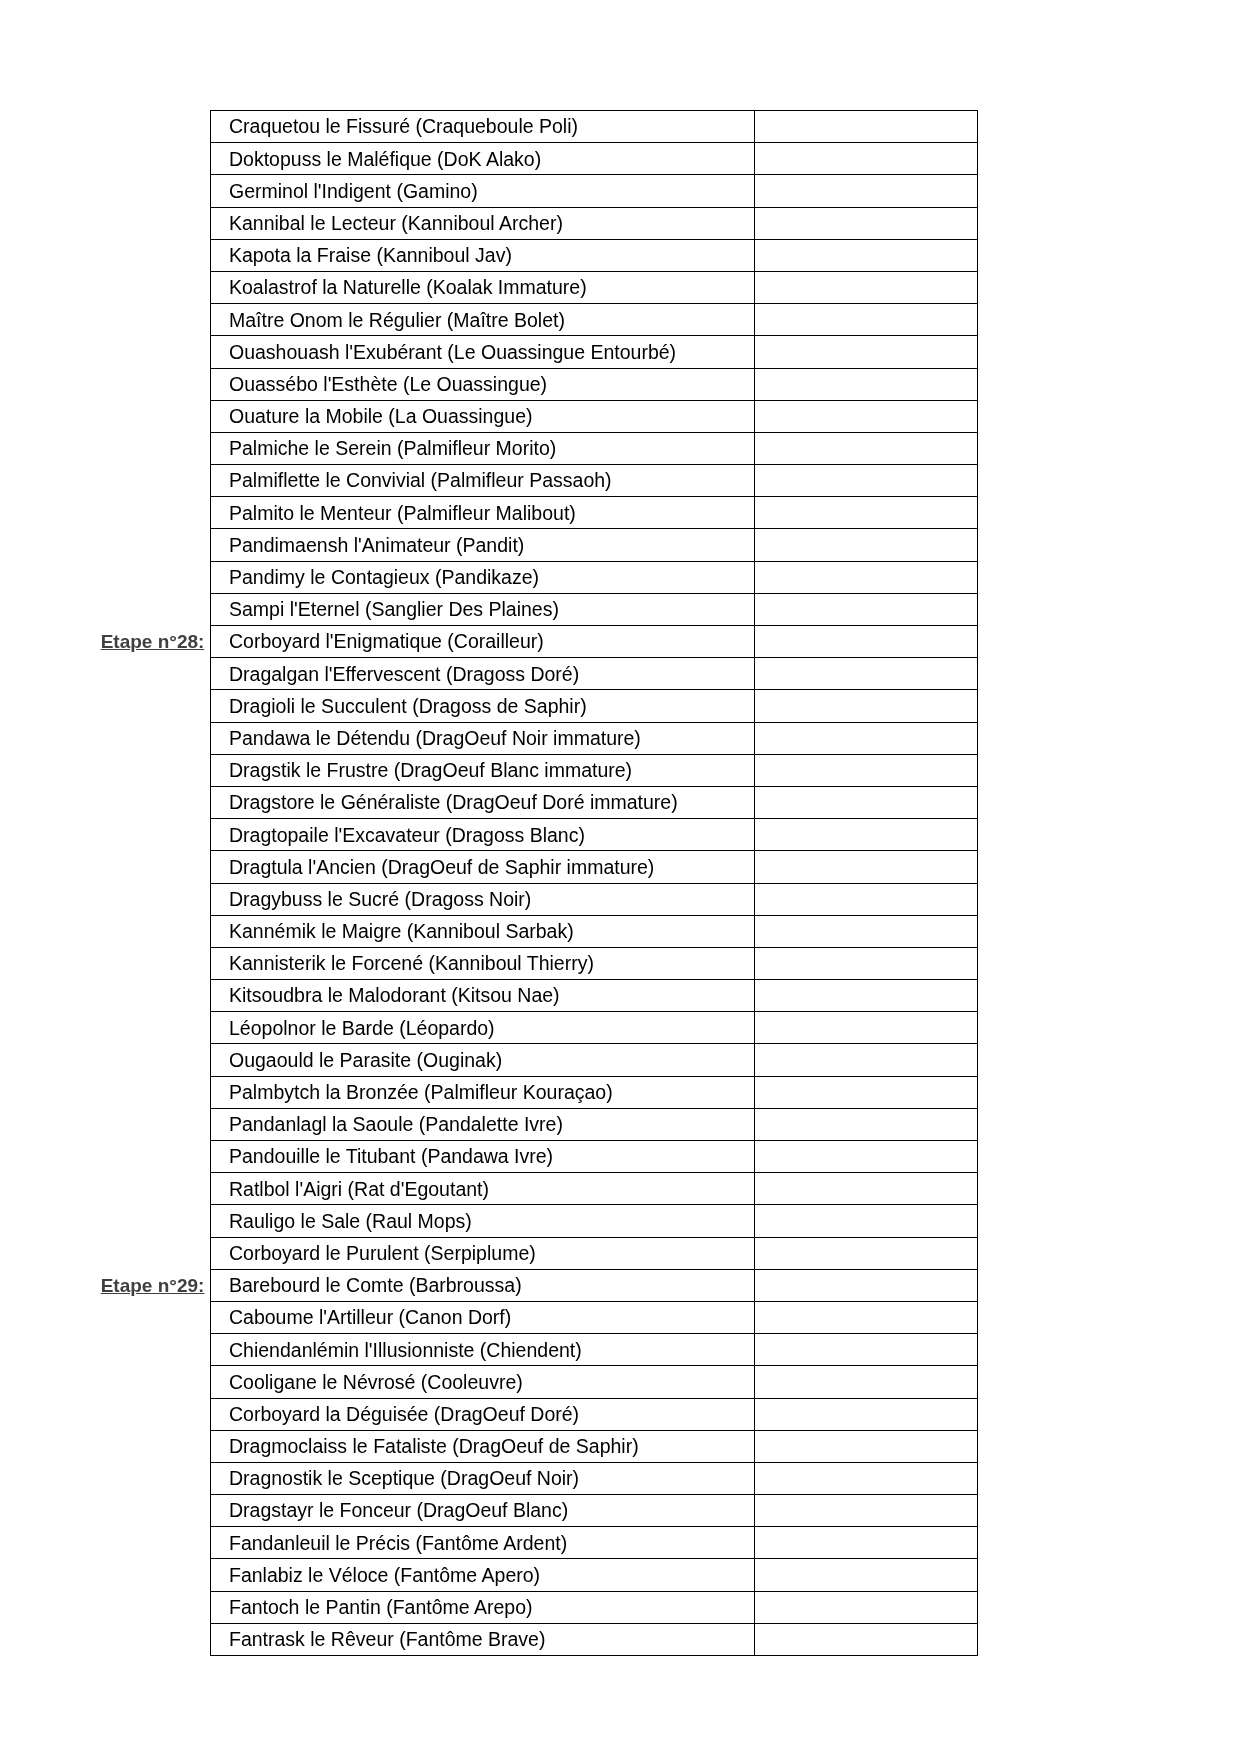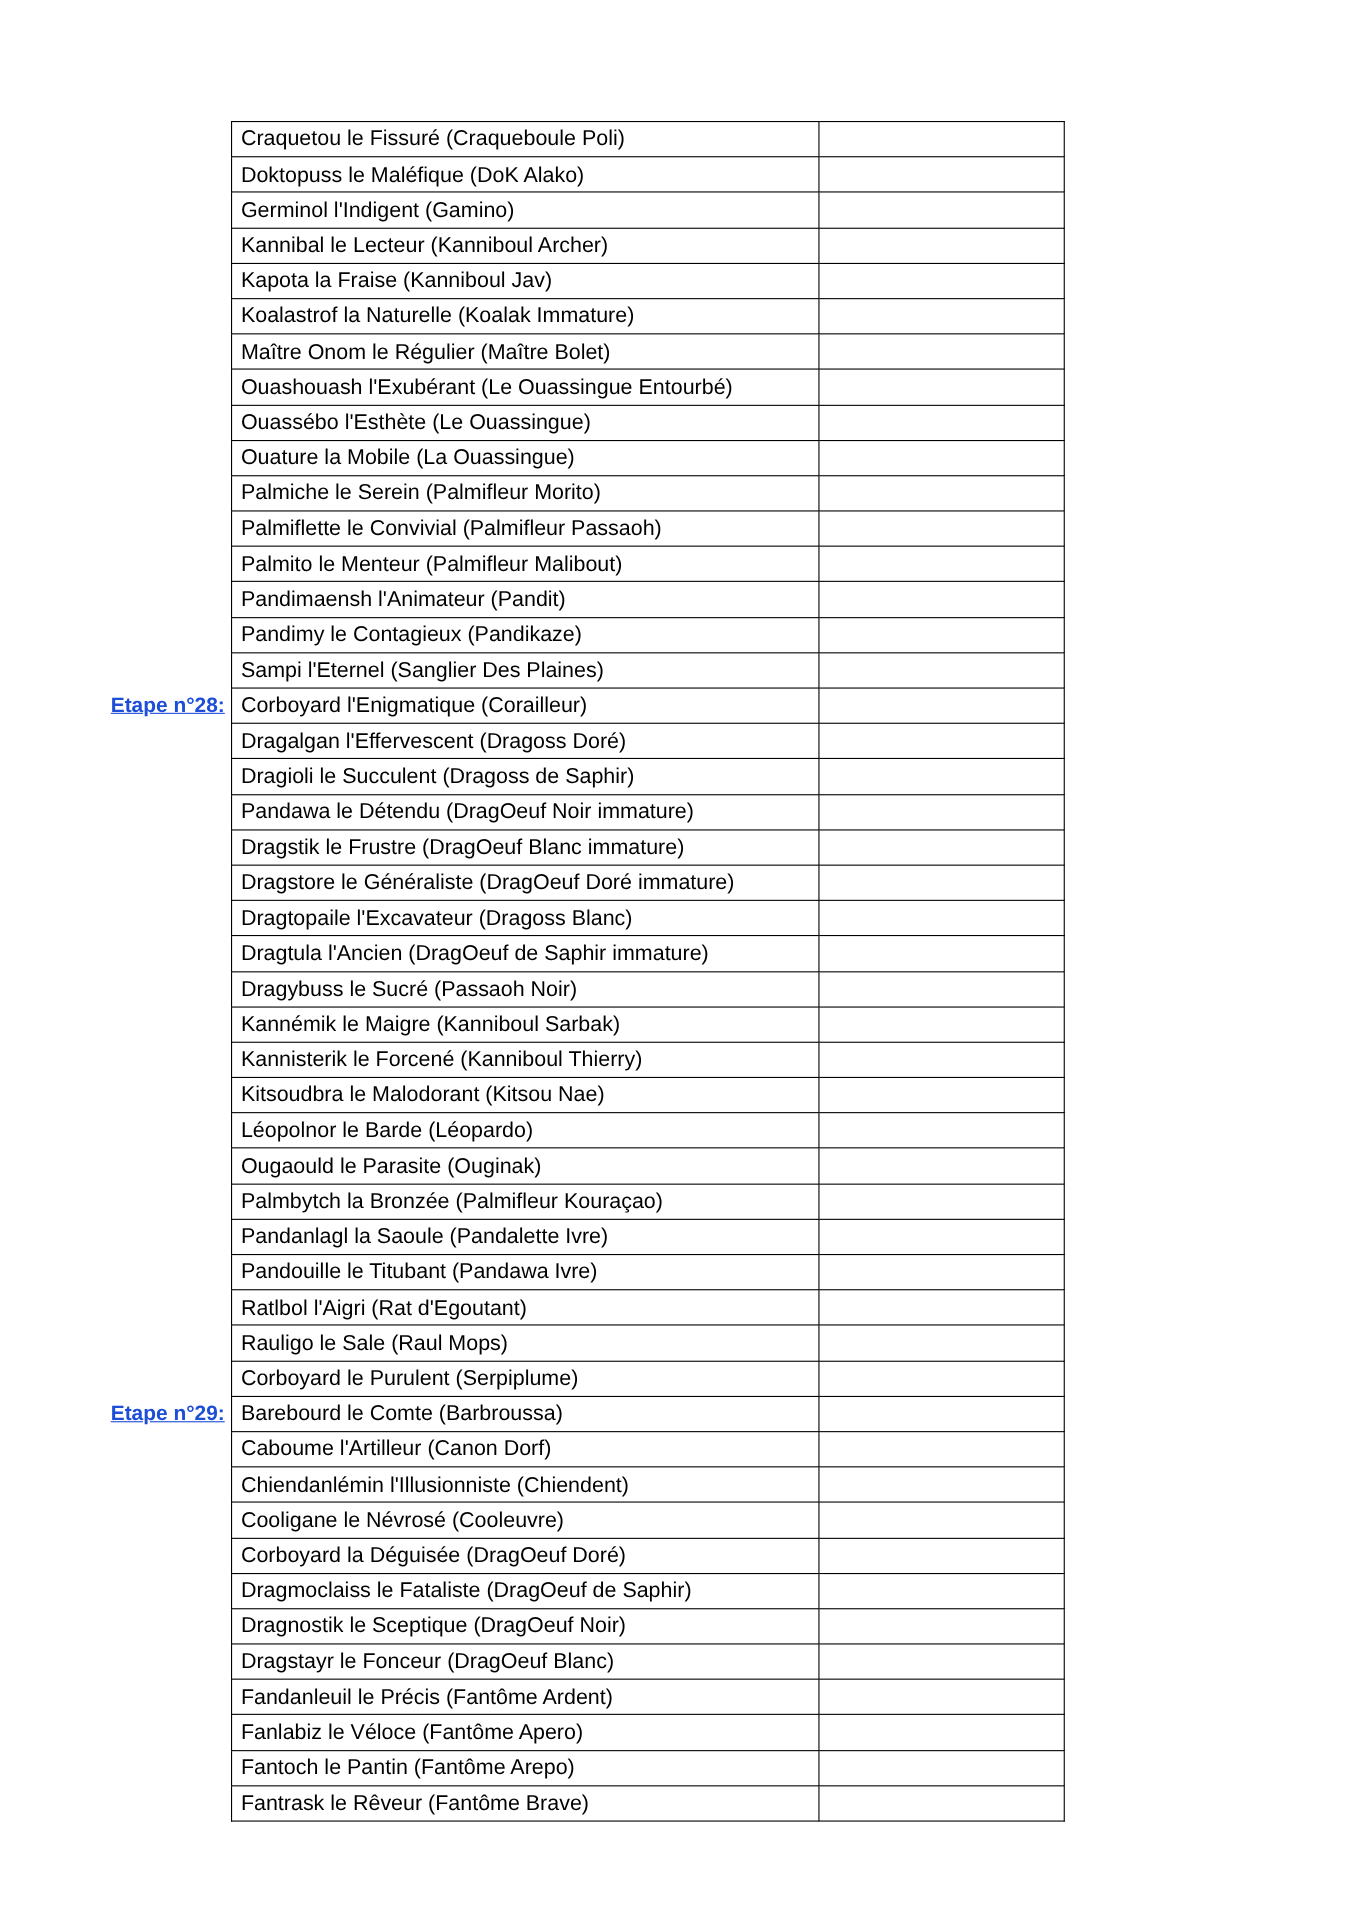--- a/index.html
+++ b/index.html
@@ -35,30 +35,30 @@
     line-height: 1.15;
   }
   td.step-cell {
     width: 115px;
     border: none;
     text-align: center;
     padding: 0;
   }
   td.step-cell .step-label {
     display: inline-block;
-    color: #1d4ed8;
+    color: #404040;
     font-weight: bold;
     text-decoration: underline;
     font-size: 19px;
     white-space: nowrap;
   }
   td.name-cell {
     width: 525px;
     border: 1px solid #000000;
-    padding-left: 8px;
+    padding-left: 18px;
     white-space: nowrap;
     overflow: hidden;
   }
   td.check-cell {
     width: 222px;
     border: 1px solid #000000;
   }
   td.pad-cell {
     width: 185px;
     border: none;
@@ -209,21 +209,21 @@
           <td class="pad-cell"></td>
         </tr>
         <tr>
           <td class="step-cell"></td>
           <td class="name-cell">Dragtula l'Ancien (DragOeuf de Saphir immature)</td>
           <td class="check-cell"></td>
           <td class="pad-cell"></td>
         </tr>
         <tr>
           <td class="step-cell"></td>
-          <td class="name-cell">Dragybuss le Sucré (Passaoh Noir)</td>
+          <td class="name-cell">Dragybuss le Sucré (Dragoss Noir)</td>
           <td class="check-cell"></td>
           <td class="pad-cell"></td>
         </tr>
         <tr>
           <td class="step-cell"></td>
           <td class="name-cell">Kannémik le Maigre (Kanniboul Sarbak)</td>
           <td class="check-cell"></td>
           <td class="pad-cell"></td>
         </tr>
         <tr>

